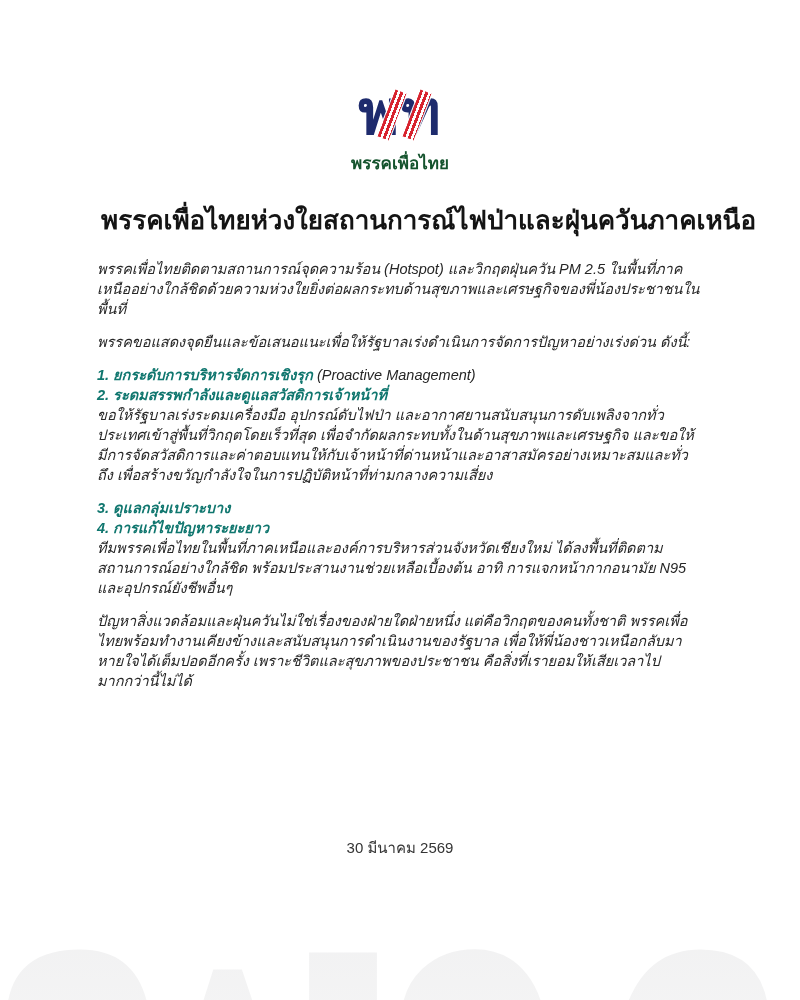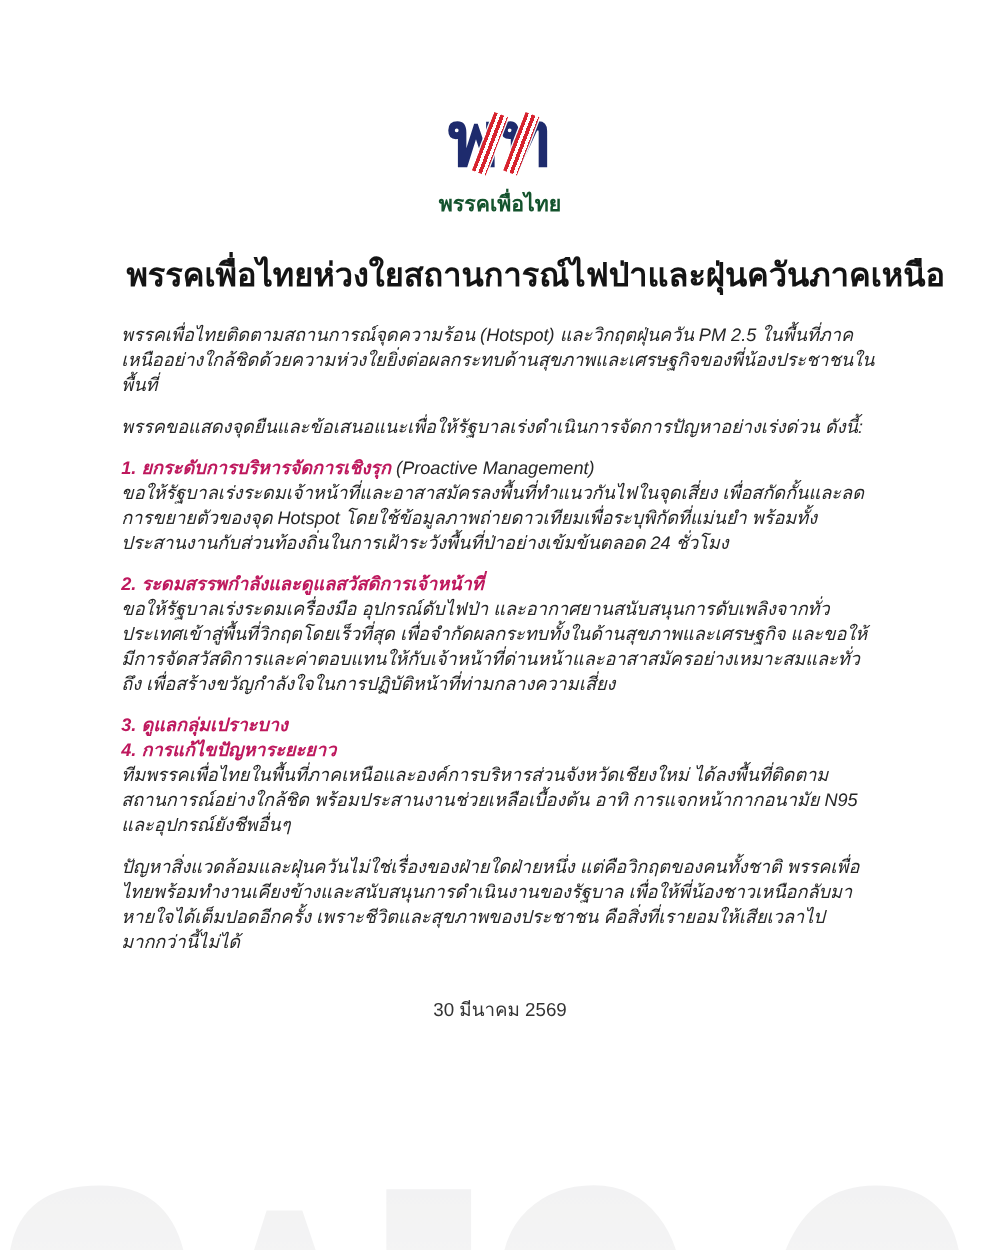--- a/index.html
+++ b/index.html
@@ -72,26 +72,26 @@
   .content {
     margin: 22px 97px 0;
     font-size: 14.5px;
     line-height: 1.38;
     color: #262626;
     text-align: left;
     font-style: italic;
   }
   .content p { margin: 0 0 13px 0; }
   .sec-head { margin: 0 !important; }
-  .sec-head b { color: #be185d; margin-top: 24px; }
+  .sec-head b { color: #0f766e; margin-top: 24px; }
   .sec-body { margin: 0 0 13px 0; }
 
   .doc-date {
     position: absolute;
-    top: 796px;
+    top: 836px;
     left: 0;
     width: 100%;
     text-align: center;
     font-size: 15px;
     color: #343434;
     z-index: 1;
   }
 </style>
 </head>
 <body>
@@ -111,21 +111,20 @@
 
   <h1 class="doc-title">
     <span>พรรคเพื่อไทยห่วงใยสถานการณ์ไฟป่าและฝุ่นควันภาคเหนือ</span><br>
   </h1>
 
   <div class="content">
     <p>พรรคเพื่อไทยติดตามสถานการณ์จุดความร้อน (Hotspot) และวิกฤตฝุ่นควัน PM 2.5 ในพื้นที่ภาคเหนืออย่างใกล้ชิดด้วยความห่วงใยยิ่งต่อผลกระทบด้านสุขภาพและเศรษฐกิจของพี่น้องประชาชนในพื้นที่</p>
     <p>พรรคขอแสดงจุดยืนและข้อเสนอแนะเพื่อให้รัฐบาลเร่งดำเนินการจัดการปัญหาอย่างเร่งด่วน ดังนี้:</p>
 
     <p class="sec-head"><b>1. ยกระดับการบริหารจัดการเชิงรุก</b><span> (Proactive Management)</span></p>
-    <p class="sec-body">ขอให้รัฐบาลเร่งระดมเจ้าหน้าที่และอาสาสมัครลงพื้นที่ทำแนวกันไฟในจุดเสี่ยง เพื่อสกัดกั้นและลดการขยายตัวของจุด Hotspot โดยใช้ข้อมูลภาพถ่ายดาวเทียมเพื่อระบุพิกัดที่แม่นยำ พร้อมทั้งประสานงานกับส่วนท้องถิ่นในการเฝ้าระวังพื้นที่ป่าอย่างเข้มข้นตลอด 24 ชั่วโมง</p>
 
     <p class="sec-head"><b>2. ระดมสรรพกำลังและดูแลสวัสดิการเจ้าหน้าที่</b><span></span></p>
     <p class="sec-body">ขอให้รัฐบาลเร่งระดมเครื่องมือ อุปกรณ์ดับไฟป่า และอากาศยานสนับสนุนการดับเพลิงจากทั่วประเทศเข้าสู่พื้นที่วิกฤตโดยเร็วที่สุด เพื่อจำกัดผลกระทบทั้งในด้านสุขภาพและเศรษฐกิจ และขอให้มีการจัดสวัสดิการและค่าตอบแทนให้กับเจ้าหน้าที่ด่านหน้าและอาสาสมัครอย่างเหมาะสมและทั่วถึง เพื่อสร้างขวัญกำลังใจในการปฏิบัติหน้าที่ท่ามกลางความเสี่ยง</p>
 
     <p class="sec-head"><b>3. ดูแลกลุ่มเปราะบาง</b><span></span></p>
 
     <p class="sec-head"><b>4. การแก้ไขปัญหาระยะยาว</b><span></span></p>
 
     <p>ทีมพรรคเพื่อไทยในพื้นที่ภาคเหนือและองค์การบริหารส่วนจังหวัดเชียงใหม่ ได้ลงพื้นที่ติดตามสถานการณ์อย่างใกล้ชิด พร้อมประสานงานช่วยเหลือเบื้องต้น อาทิ การแจกหน้ากากอนามัย N95 และอุปกรณ์ยังชีพอื่นๆ</p>
     <p>ปัญหาสิ่งแวดล้อมและฝุ่นควันไม่ใช่เรื่องของฝ่ายใดฝ่ายหนึ่ง แต่คือวิกฤตของคนทั้งชาติ พรรคเพื่อไทยพร้อมทำงานเคียงข้างและสนับสนุนการดำเนินงานของรัฐบาล เพื่อให้พี่น้องชาวเหนือกลับมาหายใจได้เต็มปอดอีกครั้ง เพราะชีวิตและสุขภาพของประชาชน คือสิ่งที่เรายอมให้เสียเวลาไปมากกว่านี้ไม่ได้</p>

